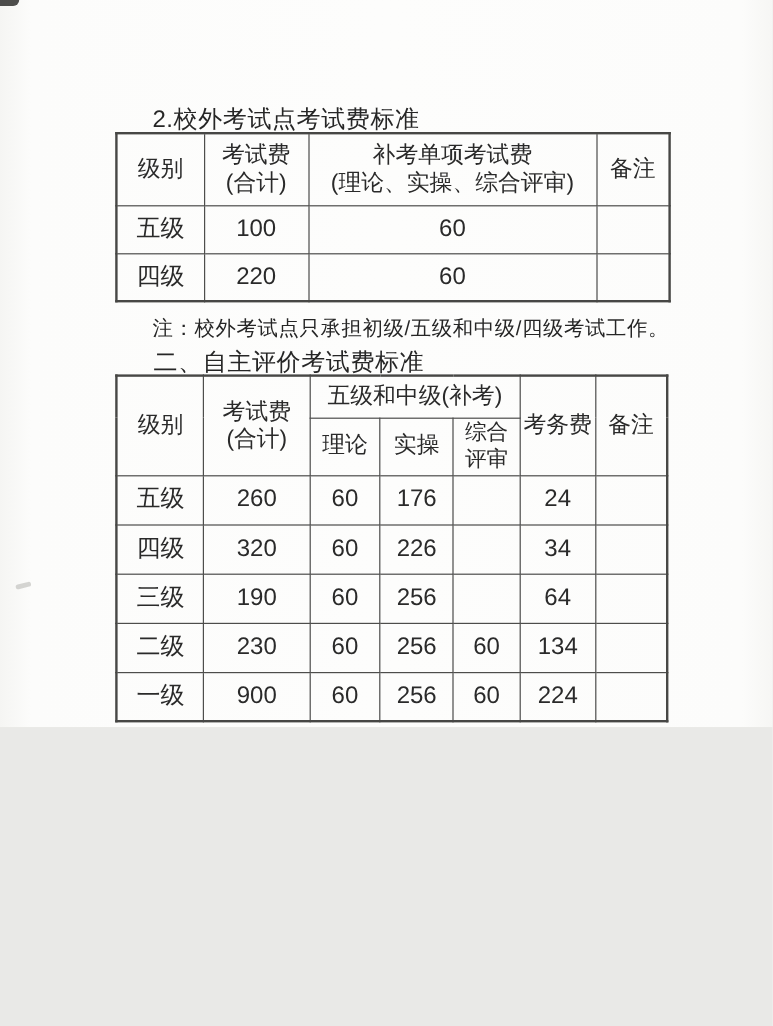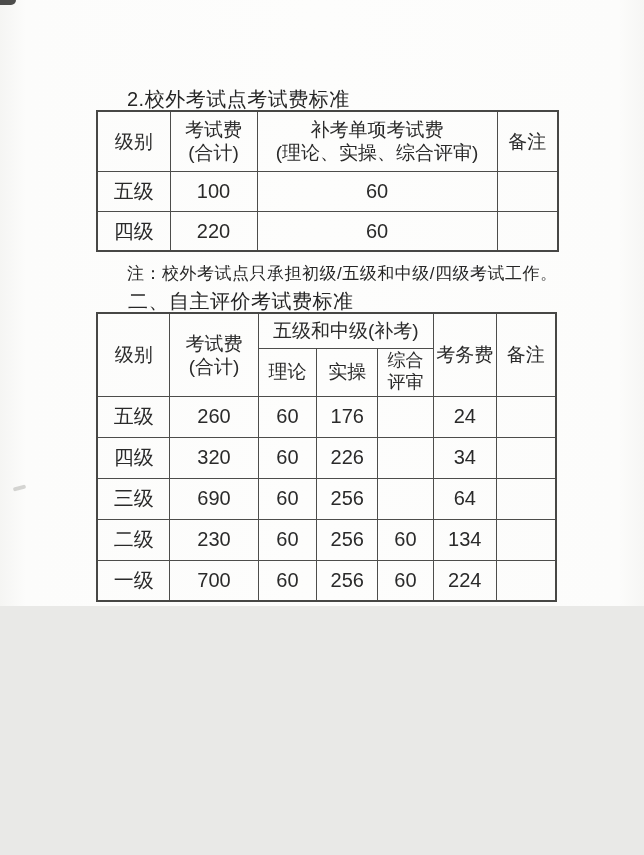--- a/index.html
+++ b/index.html
@@ -145,39 +145,39 @@
       <td>四级</td>
       <td>320</td>
       <td>60</td>
       <td>226</td>
       <td></td>
       <td>34</td>
       <td></td>
     </tr>
     <tr class="t2-row">
       <td>三级</td>
-      <td>690</td>
+      <td>190</td>
       <td>60</td>
       <td>256</td>
       <td></td>
       <td>64</td>
       <td></td>
     </tr>
     <tr class="t2-row">
       <td>二级</td>
       <td>230</td>
       <td>60</td>
       <td>256</td>
       <td>60</td>
       <td>134</td>
       <td></td>
     </tr>
     <tr class="t2-row">
       <td>一级</td>
-      <td>700</td>
+      <td>900</td>
       <td>60</td>
       <td>256</td>
       <td>60</td>
       <td>224</td>
       <td></td>
     </tr>
   </tbody>
     </table>
 
   <div class="footer-line" id="signature">湖南航空技师学院职业技能等级认定委员会</div>

